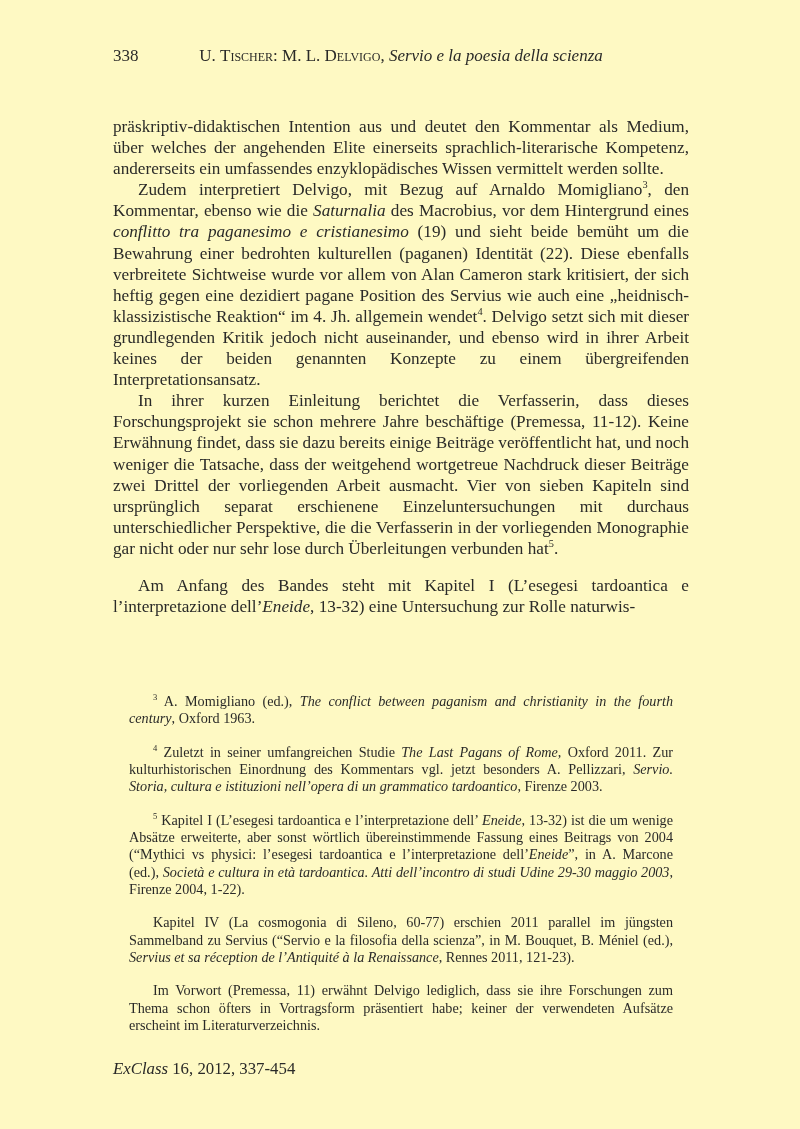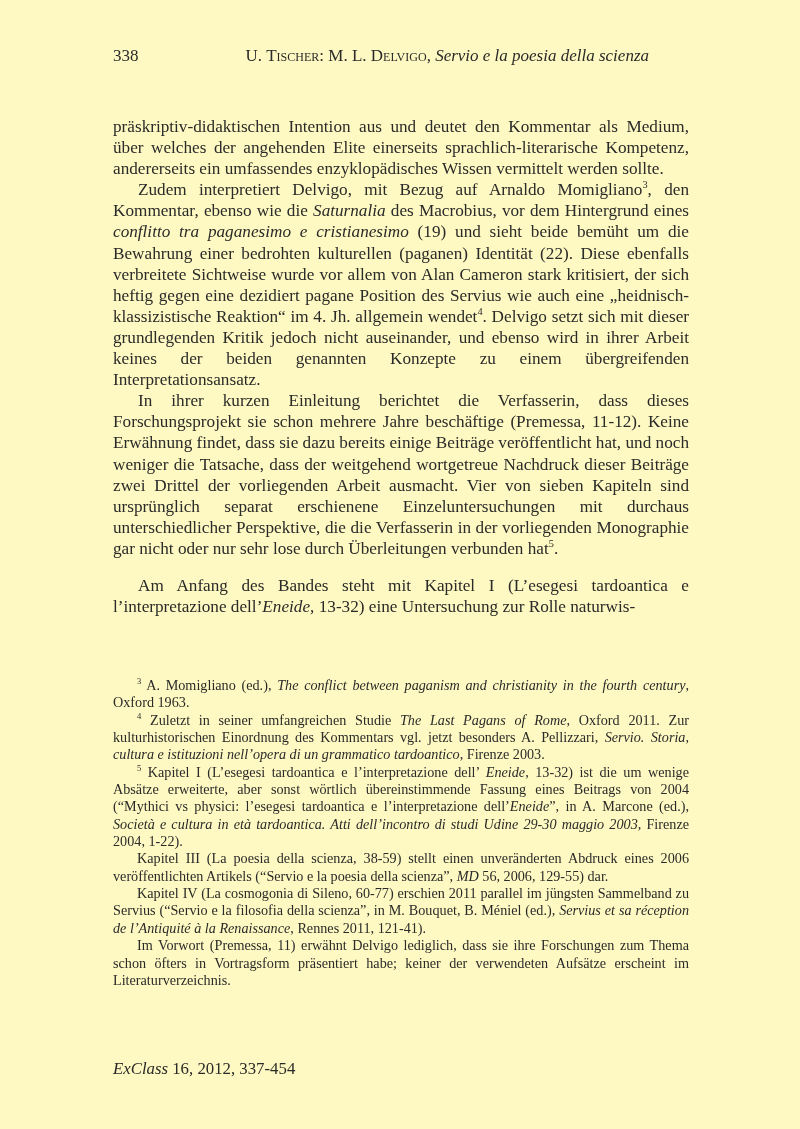--- a/index.html
+++ b/index.html
@@ -27,21 +27,21 @@
   .page-number {
     position: absolute;
     left: 0;
     top: 0;
   }
   .running-head {
     position: absolute;
     left: 40px;
     right: 40px;
     top: 0;
-    text-align: right;
+    text-align: center;
     white-space: nowrap;
   }
   .sc { font-variant: small-caps; }
   sup {
     font-size: 60%;
     vertical-align: super;
     line-height: 0;
   }
   .body-text {
     position: absolute;
@@ -61,21 +61,21 @@
   .footnotes {
     position: absolute;
     top: 677px;
     left: 113px;
     width: 576px;
     font-size: 14.2px;
     line-height: 17.35px;
     text-align: justify;
   }
   .footnotes p {
-    margin: 0;
+    margin: 16px;
     padding: 0;
     text-indent: 24px;
   }
   .footer {
     position: absolute;
     top: 1059px;
     left: 113px;
     font-size: 16.8px;
   }
 </style>
@@ -92,21 +92,20 @@
       <p><span>präskriptiv-didaktischen Intention aus und deutet den Kommentar als Medium, über welches der angehenden Elite einerseits sprachlich-literarische Kompetenz, andererseits ein umfassendes enzyklopädisches Wissen vermittelt werden sollte.</span></p>
       <p class="indent"><span>Zudem interpretiert Delvigo, mit Bezug auf Arnaldo Momigliano</span><sup>3</sup><span>, den Kommentar, ebenso wie die </span><i>Saturnalia</i><span> des Macrobius, vor dem Hintergrund eines </span><i>conflitto tra paganesimo e cristianesimo</i><span> (19) und sieht beide bemüht um die Bewahrung einer bedrohten kulturellen (paganen) Identität (22). Diese ebenfalls verbreitete Sichtweise wurde vor allem von Alan Cameron stark kritisiert, der sich heftig gegen eine dezidiert pagane Position des Servius wie auch eine „heidnisch-klassizistische Reaktion“ im 4. Jh. allgemein wendet</span><sup>4</sup><span>. Delvigo setzt sich mit dieser grundlegenden Kritik jedoch nicht auseinander, und ebenso wird in ihrer Arbeit keines der beiden genannten Konzepte zu einem übergreifenden Interpretationsansatz.</span></p>
       <p class="indent"><span>In ihrer kurzen Einleitung berichtet die Verfasserin, dass dieses Forschungsprojekt sie schon mehrere Jahre beschäftige (Premessa, 11-12). Keine Erwähnung findet, dass sie dazu bereits einige Beiträge veröffentlicht hat, und noch weniger die Tatsache, dass der weitgehend wortgetreue Nachdruck dieser Beiträge zwei Drittel der vorliegenden Arbeit ausmacht. Vier von sieben Kapiteln sind ursprünglich separat erschienene Einzeluntersuchungen mit durchaus unterschiedlicher Perspektive, die die Verfasserin in der vorliegenden Monographie gar nicht oder nur sehr lose durch Überleitungen verbunden hat</span><sup>5</sup><span>.</span></p>
       <p class="indent space-before"><span>Am Anfang des Bandes steht mit Kapitel I (L’esegesi tardoantica e l’interpretazione dell’</span><i>Eneide</i><span>, 13-32) eine Untersuchung zur Rolle naturwis-</span></p>
     </div>
 
   <div class="footnotes">
       <p><sup>3</sup><span> A. Momigliano (ed.), </span><i>The conflict between paganism and christianity in the fourth century</i><span>, Oxford 1963.</span></p>
       <p><sup>4</sup><span> Zuletzt in seiner umfangreichen Studie </span><i>The Last Pagans of Rome</i><span>, Oxford 2011. Zur kulturhistorischen Einordnung des Kommentars vgl. jetzt besonders A. Pellizzari, </span><i>Servio. Storia, cultura e istituzioni nell’opera di un grammatico tardoantico</i><span>, Firenze 2003.</span></p>
       <p><sup>5</sup><span> Kapitel I (L’esegesi tardoantica e l’interpretazione dell’ </span><i>Eneide</i><span>, 13-32) ist die um wenige Absätze erweiterte, aber sonst wörtlich übereinstimmende Fassung eines Beitrags von 2004 (“Mythici vs physici: l’esegesi tardoantica e l’interpretazione dell’</span><i>Eneide</i><span>”, in A. Marcone (ed.), </span><i>Società e cultura in età tardoantica. Atti dell’incontro di studi Udine 29-30 maggio 2003</i><span>, Firenze 2004, 1-22).</span></p>
-      <p><span>Kapitel III (La poesia della scienza, 38-59) stellt einen unveränderten Abdruck eines 2006 veröffentlichten Artikels (“Servio e la poesia della scienza”, </span><i>MD</i><span> 56, 2006, 129-55) dar.</span></p>
-      <p><span>Kapitel IV (La cosmogonia di Sileno, 60-77) erschien 2011 parallel im jüngsten Sammelband zu Servius (“Servio e la filosofia della scienza”, in M. Bouquet, B. Méniel (ed.), </span><i>Servius et sa réception de l’Antiquité à la Renaissance</i><span>, Rennes 2011, 121-41).</span></p>
+      <p><span>Kapitel IV (La cosmogonia di Sileno, 60-77) erschien 2011 parallel im jüngsten Sammelband zu Servius (“Servio e la filosofia della scienza”, in M. Bouquet, B. Méniel (ed.), </span><i>Servius et sa réception de l’Antiquité à la Renaissance</i><span>, Rennes 2011, 121-23).</span></p>
       <p><span>Im Vorwort (Premessa, 11) erwähnt Delvigo lediglich, dass sie ihre Forschungen zum Thema schon öfters in Vortragsform präsentiert habe; keiner der verwendeten Aufsätze erscheint im Literaturverzeichnis.</span></p>
     </div>
 
   <div class="footer">
     <span><i>ExClass</i><span> 16, 2012, 337-454</span></span>
   </div>
 </div>
 
 </body></html>

